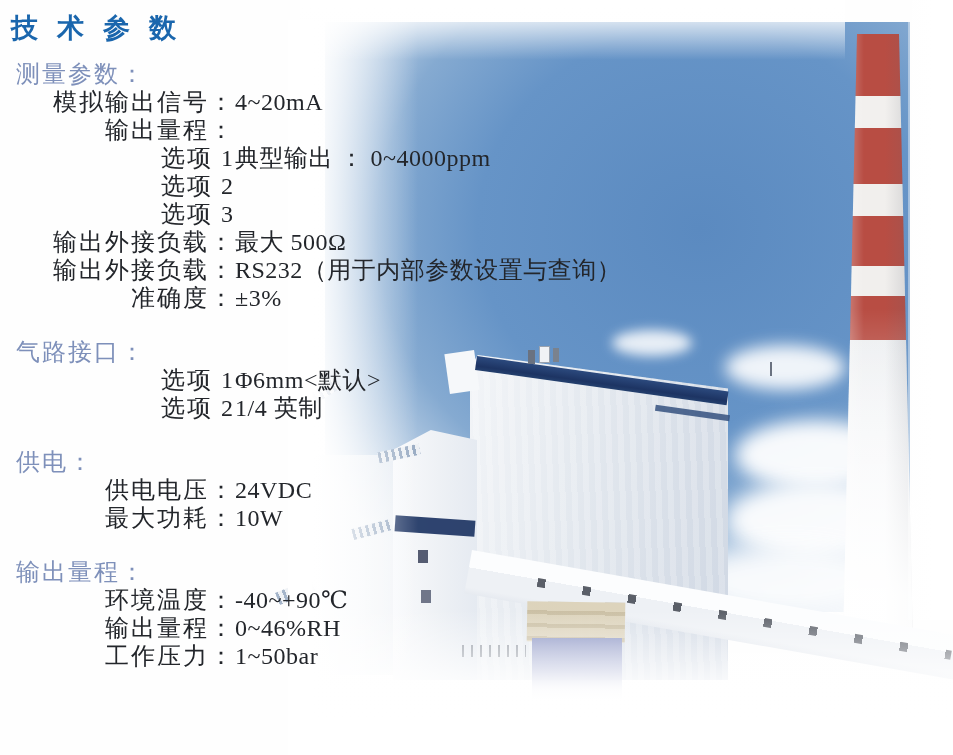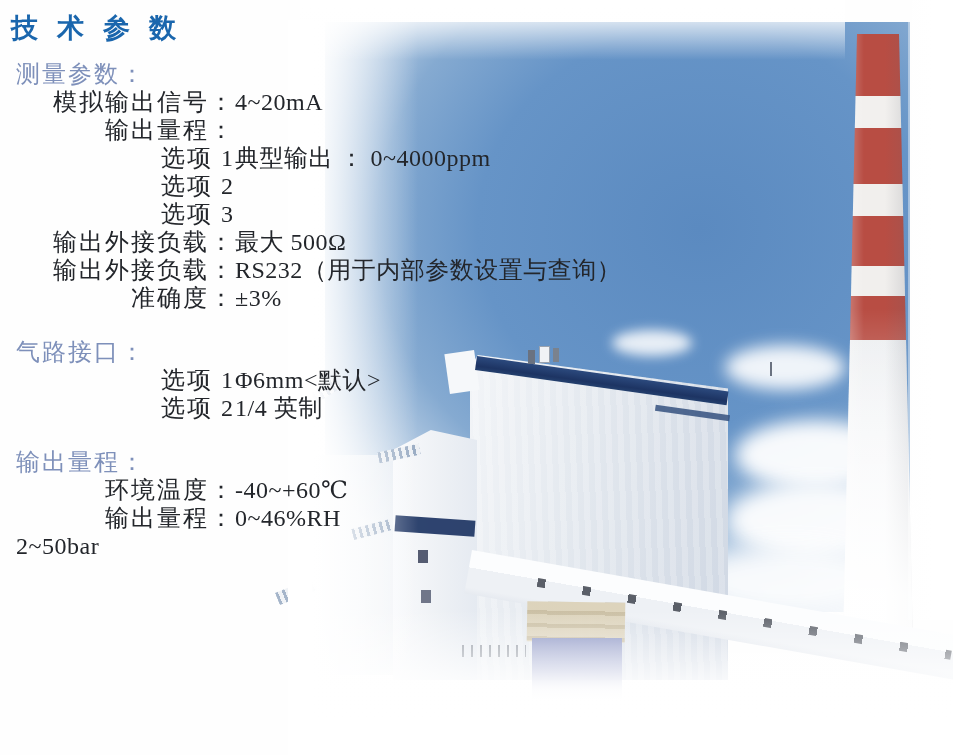--- a/index.html
+++ b/index.html
@@ -210,30 +210,42 @@
       <div class="row">
         <span class="label indent">选项 1</span>
         <span class="value">Φ6mm&lt;默认&gt;</span>
       </div>
       <div class="row">
         <span class="label indent">选项 2</span>
         <span class="value">1/4 英制</span>
       </div>
     </section>
 
+    <section class="spec-section">
+      <div class="heading">供电：</div>
+      <div class="row">
+        <span class="label">供电电压：</span>
+        <span class="value">24VDC</span>
+      </div>
+      <div class="row">
+        <span class="label">最大功耗：</span>
+        <span class="value">10W</span>
+      </div>
+    </section>
 
     <section class="spec-section">
       <div class="heading">输出量程：</div>
       <div class="row">
         <span class="label">环境温度：</span>
-        <span class="value">-40~+60℃</span>
+        <span class="value">-40~+90℃</span>
       </div>
       <div class="row">
         <span class="label">输出量程：</span>
         <span class="value">0~46%RH</span>
       </div>
       <div class="row">
-        <span class="value">2~50bar</span>
+        <span class="label">工作压力：</span>
+        <span class="value">1~50bar</span>
       </div>
     </section>
 
   </div>
 </div>
 
 </body></html>

